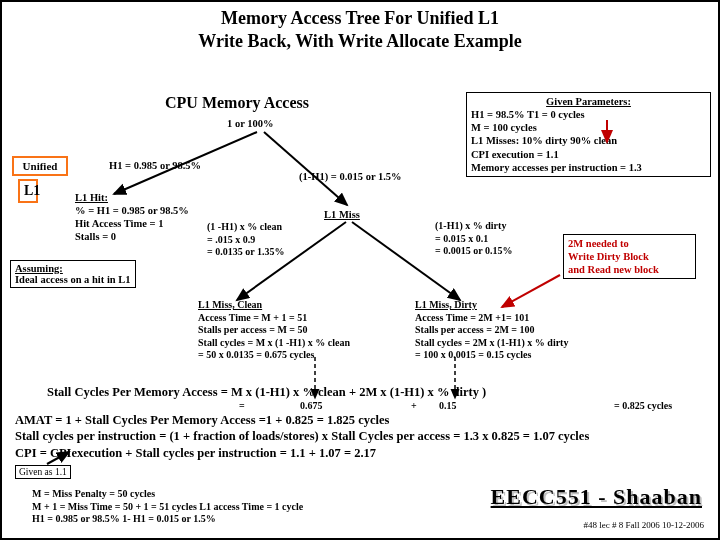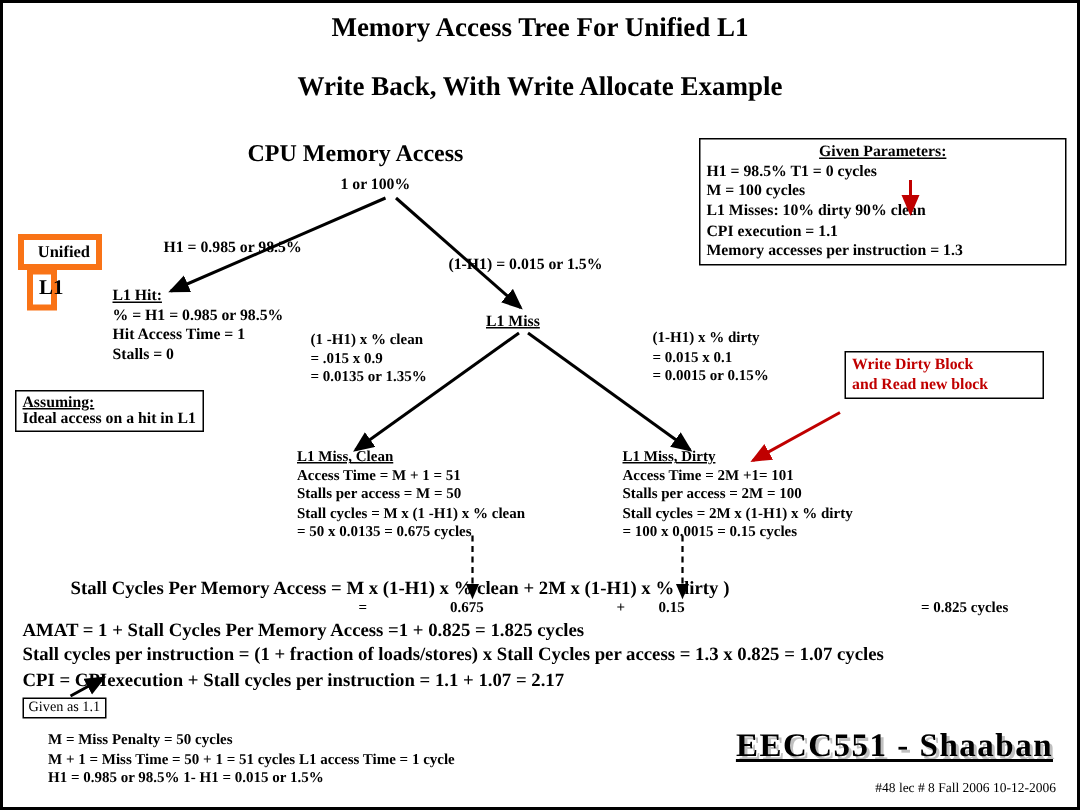--- a/index.html
+++ b/index.html
@@ -1,28 +1,28 @@
 <!DOCTYPE html>
 <html><head>
 <meta charset="utf-8">
 <style>
   * { box-sizing: border-box; margin: 0; padding: 0; }
   body { width: 720px; height: 540px; background: #fff; font-family: "Times New Roman", serif; position: relative; border: 2px solid #000; overflow: hidden; }
   .title1 { font-size: 18px; font-weight: bold; text-align: center; margin-top: 6px; }
-  .title2 { font-size: 18px; font-weight: bold; text-align: center; margin-top: 18px; }
+  .title2 { font-size: 18px; font-weight: bold; text-align: center; margin-top: 2px; }
   .cpu { font-size: 16px; font-weight: bold; }
   .params-box { position: absolute; border: 1px solid #000; padding: 2px 4px; font-size: 10.5px; line-height: 1.25; }
   .small { font-size: 10.5px; line-height: 1.25; }
   .xsmall { font-size: 10px; line-height: 1.25; }
   .bold { font-weight: bold; }
   .red { color: #c00000; }
   .center { text-align: center; }
   .und { text-decoration: underline; }
   .assuming-box { position: absolute; border: 1px solid #000; padding: 2px 4px; font-size: 10.5px; }
-  .unified-box { position: absolute; border: 4px solid #f97316; padding: 2px 4px; font-size: 11px; font-weight: bold; text-align: right; }
+  .unified-box { position: absolute; border: 2px solid #f97316; padding: 2px 4px; font-size: 11px; font-weight: bold; text-align: center; }
   .given-box { position: absolute; border: 1px solid #000; padding: 1px 3px; font-size: 9.5px; }
   .big-footer { position: absolute; font-size: 22px; font-weight: bold; letter-spacing: 1px; }
   .footer-small { position: absolute; font-size: 9px; }
   svg { position: absolute; top: 0; left: 0; pointer-events: none; }
   .pos { position: absolute; }
 </style>
 </head>
 <body>
 
 <div class="title1">Memory Access Tree For Unified L1</div>
@@ -63,20 +63,21 @@
 <div class="params-box" style="right:7px; top:90px; width:245px;margin-left:19px;">
   <div class="bold und center">Given Parameters:</div>
   <div class="bold">H1  = 98.5%        T1  = 0 cycles</div>
   <div class="bold">M = 100 cycles</div>
   <div class="bold">L1 Misses:   10%  dirty  90% clean</div>
   <div class="bold">CPI execution = 1.1</div>
   <div class="bold">Memory accesses per instruction = 1.3</div>
 </div>
 
 <div class="params-box" style="right:22px; top:232px; width:133px;">
+  <div class="bold red">2M needed to</div>
   <div class="bold red">Write Dirty Block</div>
   <div class="bold red">and Read new block</div>
 </div>
 
 <div class="assuming-box" style="left:8px; top:258px;">
   <div class="bold und">Assuming:</div>
   <div class="bold">Ideal access on a hit in L1</div>
 </div>
 
 <div class="pos xsmall" style="left:177px; top:297px;margin-left:19px;">

